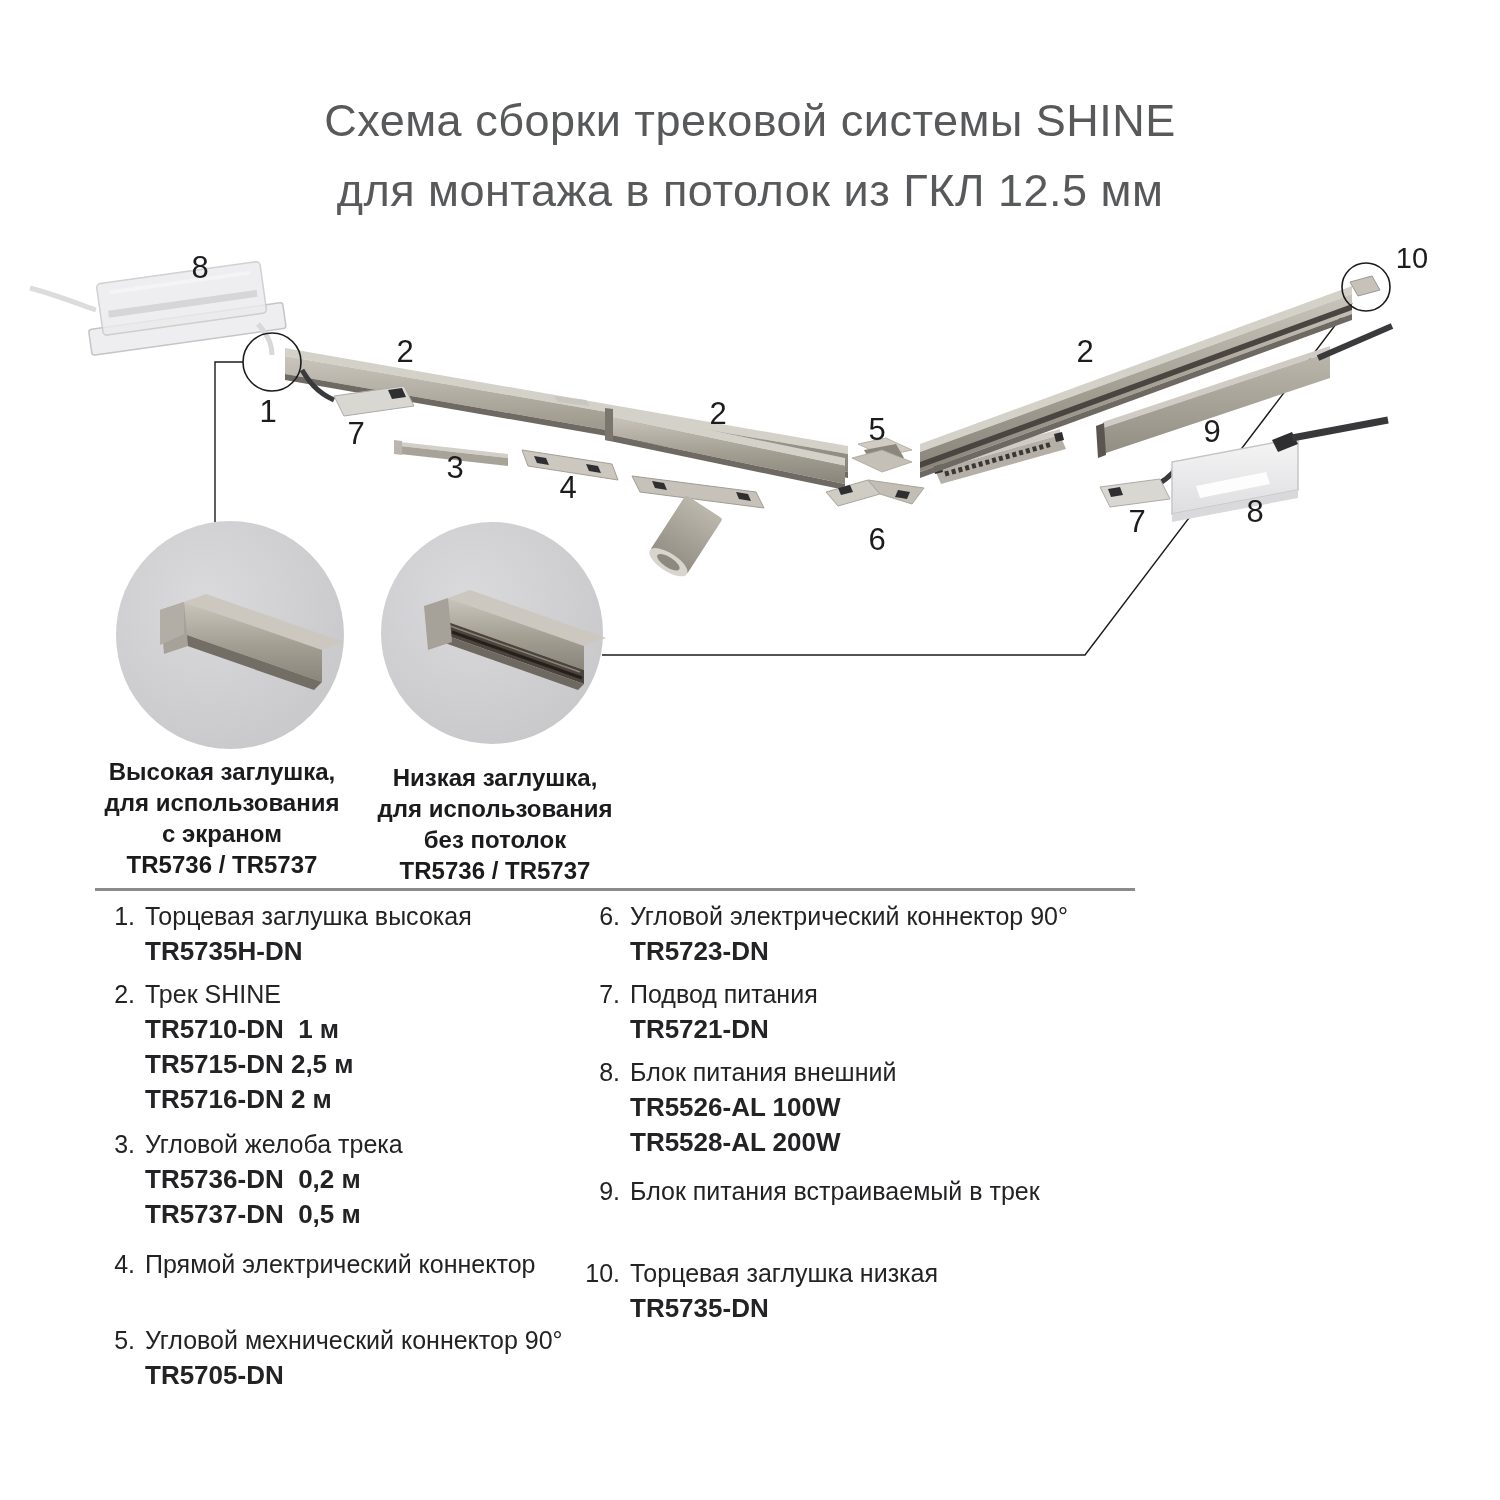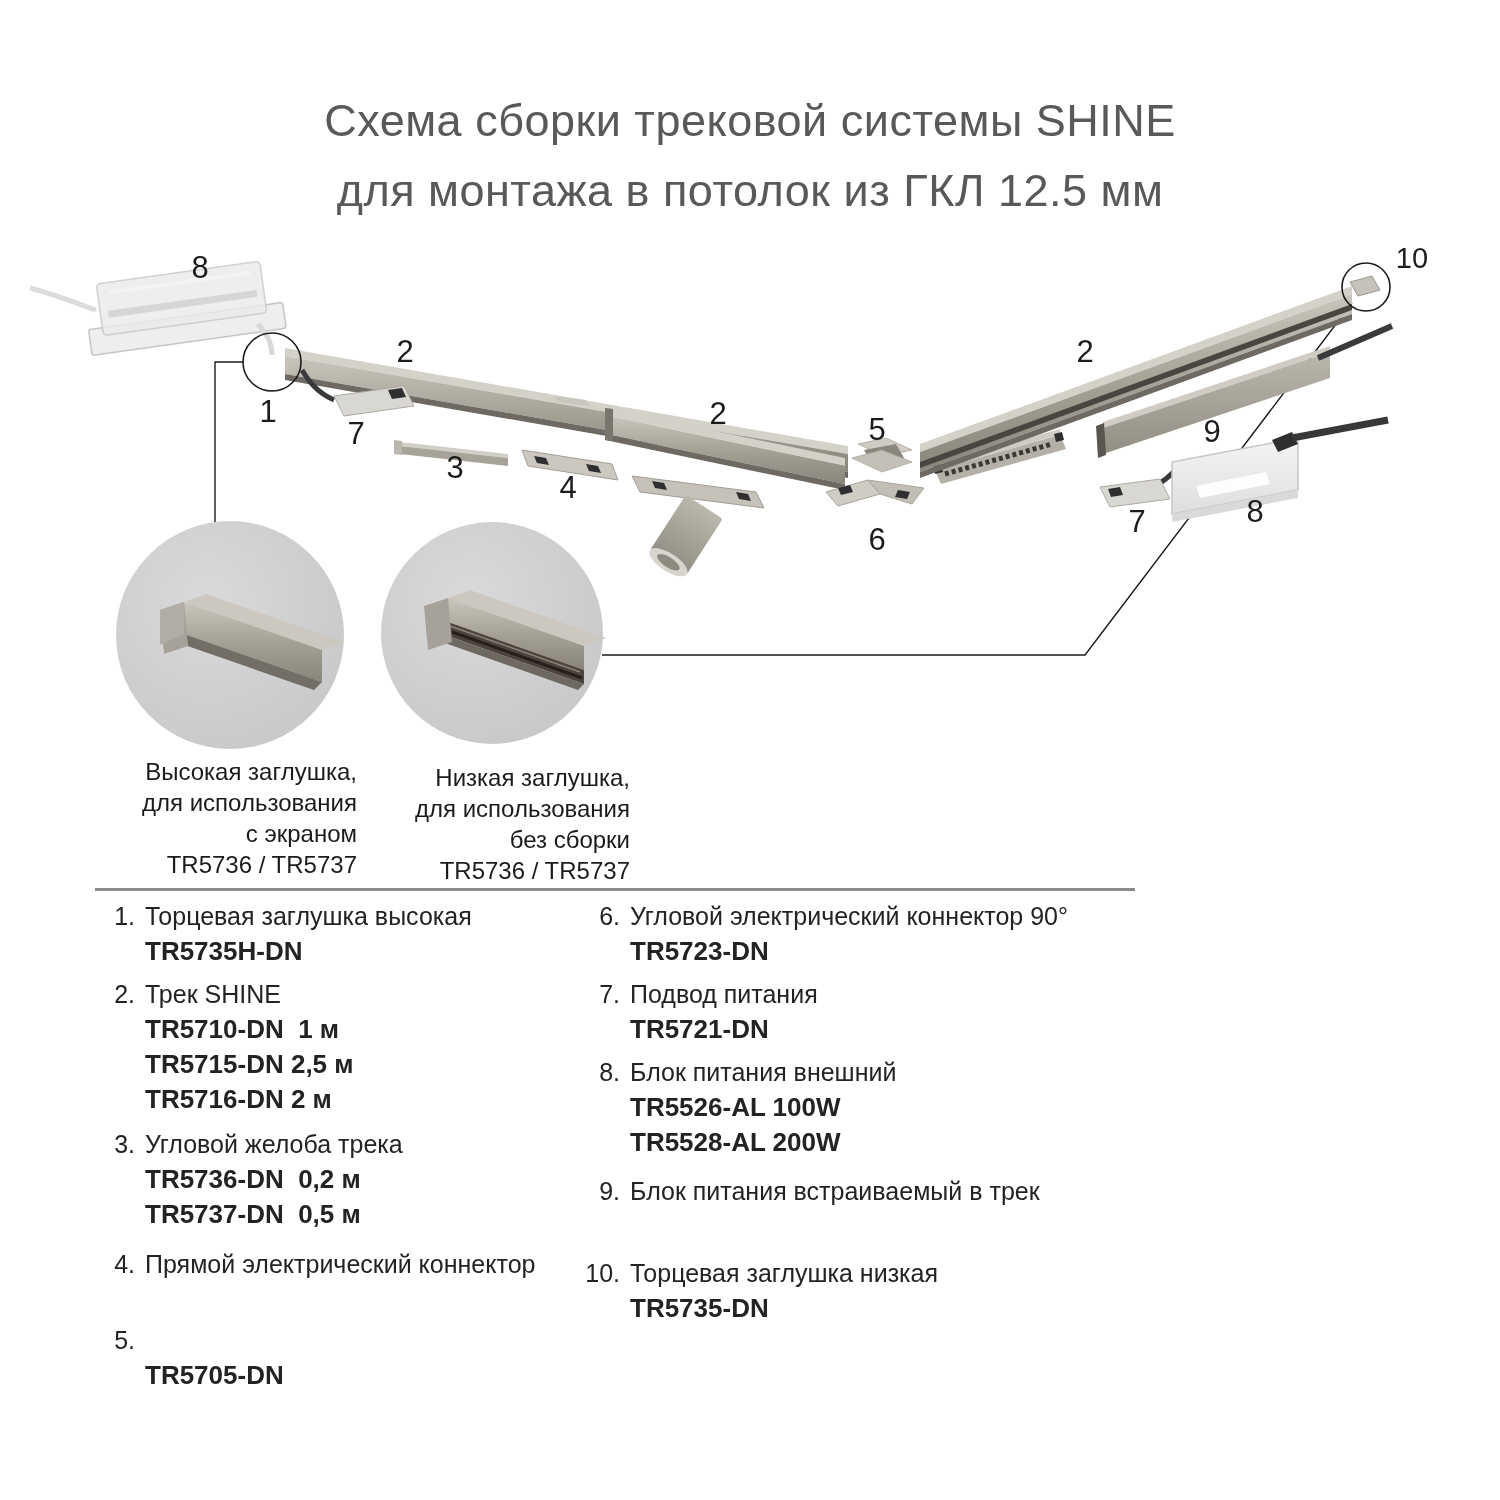--- a/index.html
+++ b/index.html
@@ -6,22 +6,22 @@
   #page{position:relative;width:1500px;height:1472px;background:#ffffff;overflow:hidden;
         font-family:"Liberation Sans", sans-serif;}
   
   #title{position:absolute;top:86px;left:0;width:1500px;text-align:center;
          color:#58595b;font-size:45px;line-height:70px;font-weight:400;letter-spacing:0.5px;}
   
   #diagram-svg{position:absolute;top:230px;left:0;}
   .dlabel{font-family:"Liberation Sans",sans-serif;font-size:31px;fill:#1c1c1e;text-anchor:middle;font-weight:400;}
   .dlabel10{font-size:29px;}
   
-  .caption{position:absolute;width:270px;text-align:right;color:#1b1b1d;
-           font-size:24px;line-height:31px;font-weight:400;}
+  .caption{position:absolute;width:270px;text-align:center;color:#1b1b1d;
+           font-size:24px;line-height:31px;font-weight:700;}
   #caption-high{left:87px;top:756px;}
   #caption-low{left:360px;top:762px;}
   
   #divider{position:absolute;left:95px;top:888px;width:1040px;height:3px;background:#8a8b8d;}
   
   .pcol{position:absolute;top:0;left:0;width:520px;height:0;}
   #col-left{left:97px;}
   #col-right{left:582px;}
   .pitem{position:absolute;color:#232325;font-size:25px;line-height:26px;white-space:nowrap;}
   .pline{display:flex;}
@@ -213,21 +213,21 @@
 
   <div id="caption-high" class="caption">
     <div>Высокая заглушка,</div>
     <div>для использования</div>
     <div>с экраном</div>
     <div>TR5736 / TR5737</div>
   </div>
   <div id="caption-low" class="caption">
     <div>Низкая заглушка,</div>
     <div>для использования</div>
-    <div>без сборки</div>
+    <div>без потолок</div>
     <div>TR5736 / TR5737</div>
   </div>
 
   <div id="divider"></div>
 
   <div id="col-left" class="pcol">
 
     <div class="pitem" style="top:903px">
       <div class="pline">
         <span class="pnum">1.</span>
@@ -258,20 +258,21 @@
     <div class="pitem" style="top:1251px">
       <div class="pline">
         <span class="pnum">4.</span>
         <span class="pname">Прямой электрический коннектор</span>
       </div>
     </div>
 
     <div class="pitem" style="top:1327px">
       <div class="pline">
         <span class="pnum">5.</span>
+        <span class="pname">Угловой мехнический коннектор 90°</span>
       </div>
       <div class="pcode">TR5705-DN</div>
     </div>
   </div>
 
   <div id="col-right" class="pcol">
 
     <div class="pitem" style="top:903px">
       <div class="pline">
         <span class="pnum">6.</span>

